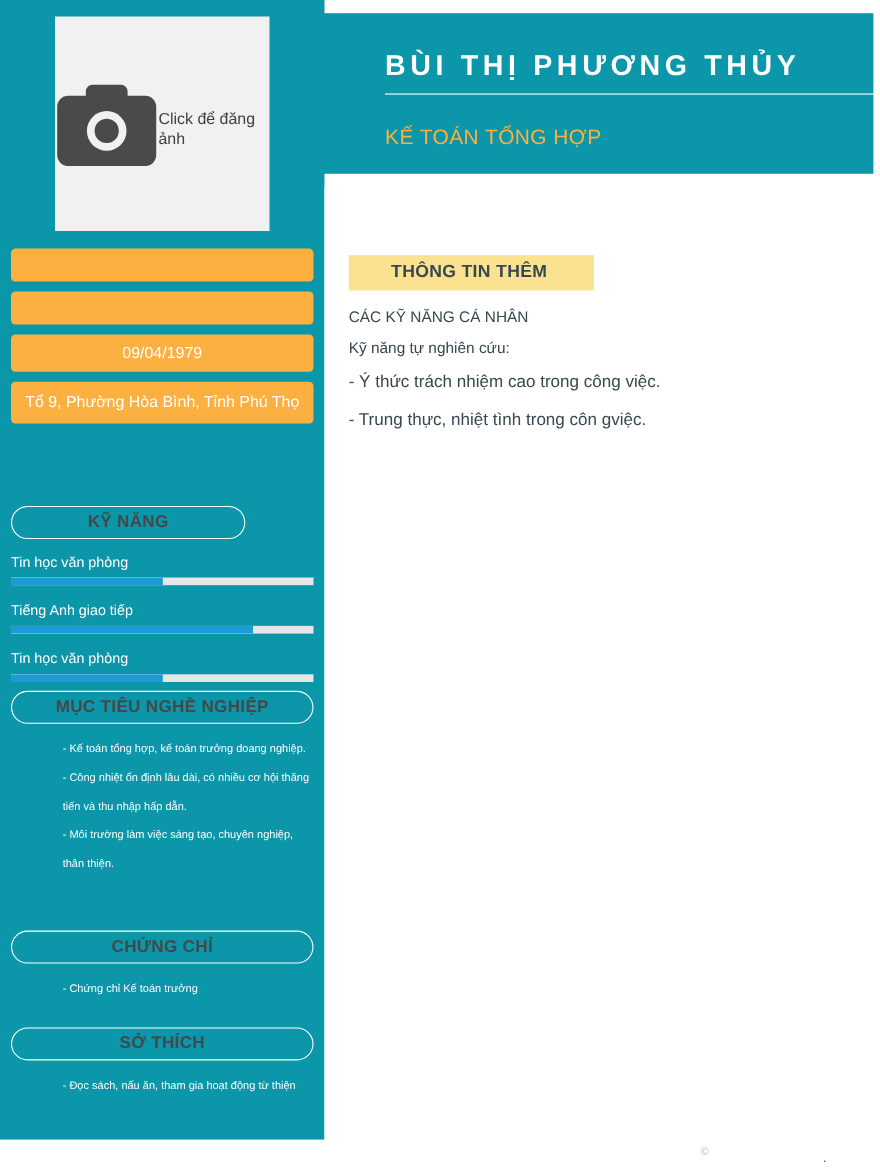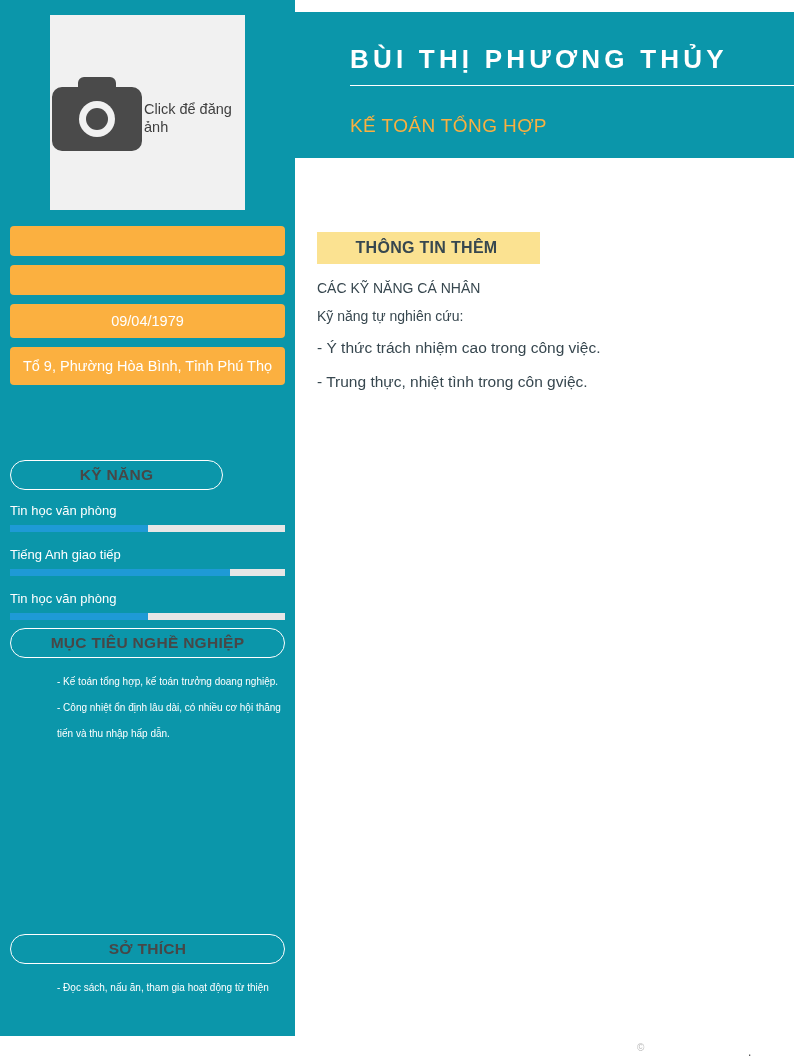--- a/index.html
+++ b/index.html
@@ -285,23 +285,30 @@
         </div>
 
       </div>
     </div>
 
     <div class="sec-objective">
       <div class="pill">MỤC TIÊU NGHỀ NGHIỆP</div>
       <div class="sec-body">
         <p>- Kế toán tổng hợp, kế toán trưởng doang nghiệp.</p>
         <p>-  Công nhiệt ổn định lâu dài, có nhiều cơ hội thăng tiến và thu nhập hấp dẫn.</p>
-      </div>
-    </div>
-
+        <p>-  Môi trường làm việc sáng tạo, chuyên nghiệp, thân thiện.</p>
+      </div>
+    </div>
+
+    <div class="sec-cert">
+      <div class="pill">CHỨNG CHỈ</div>
+      <div class="sec-body">
+        <p>- Chứng chỉ Kế toán trưởng</p>
+      </div>
+    </div>
 
     <div class="sec-hobby">
       <div class="pill">SỞ THÍCH</div>
       <div class="sec-body">
         <p>- Đọc sách, nấu ăn, tham gia hoạt động từ thiện</p>
       </div>
     </div>
 
   </div>
 

